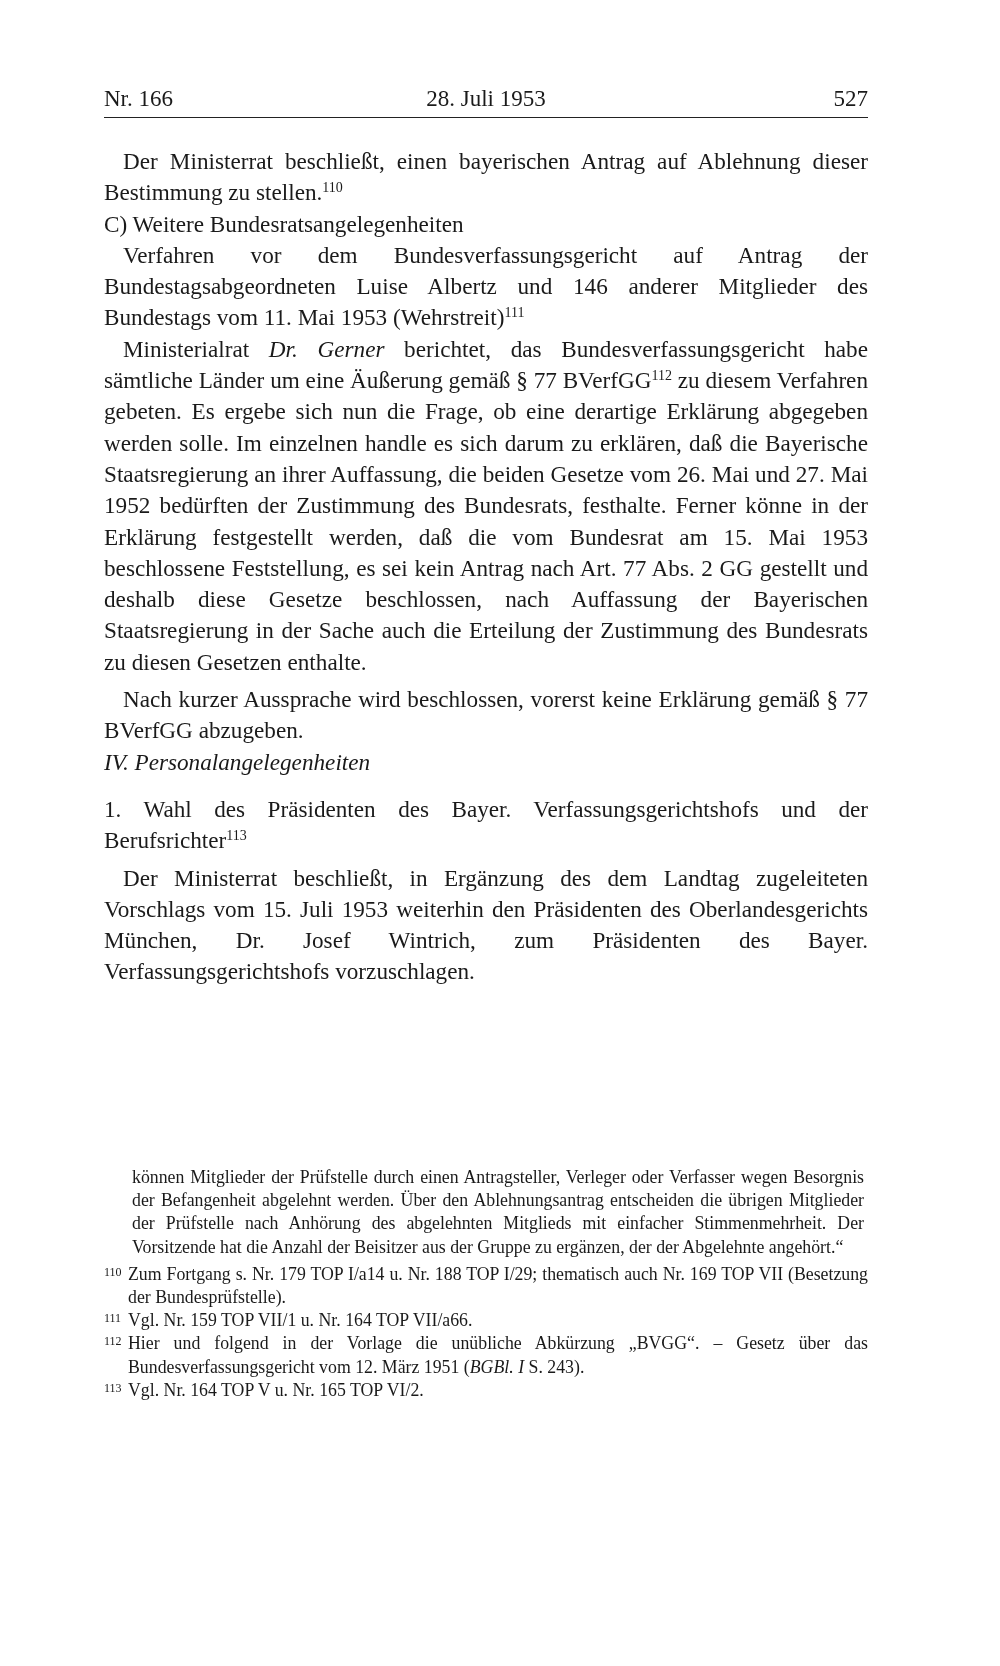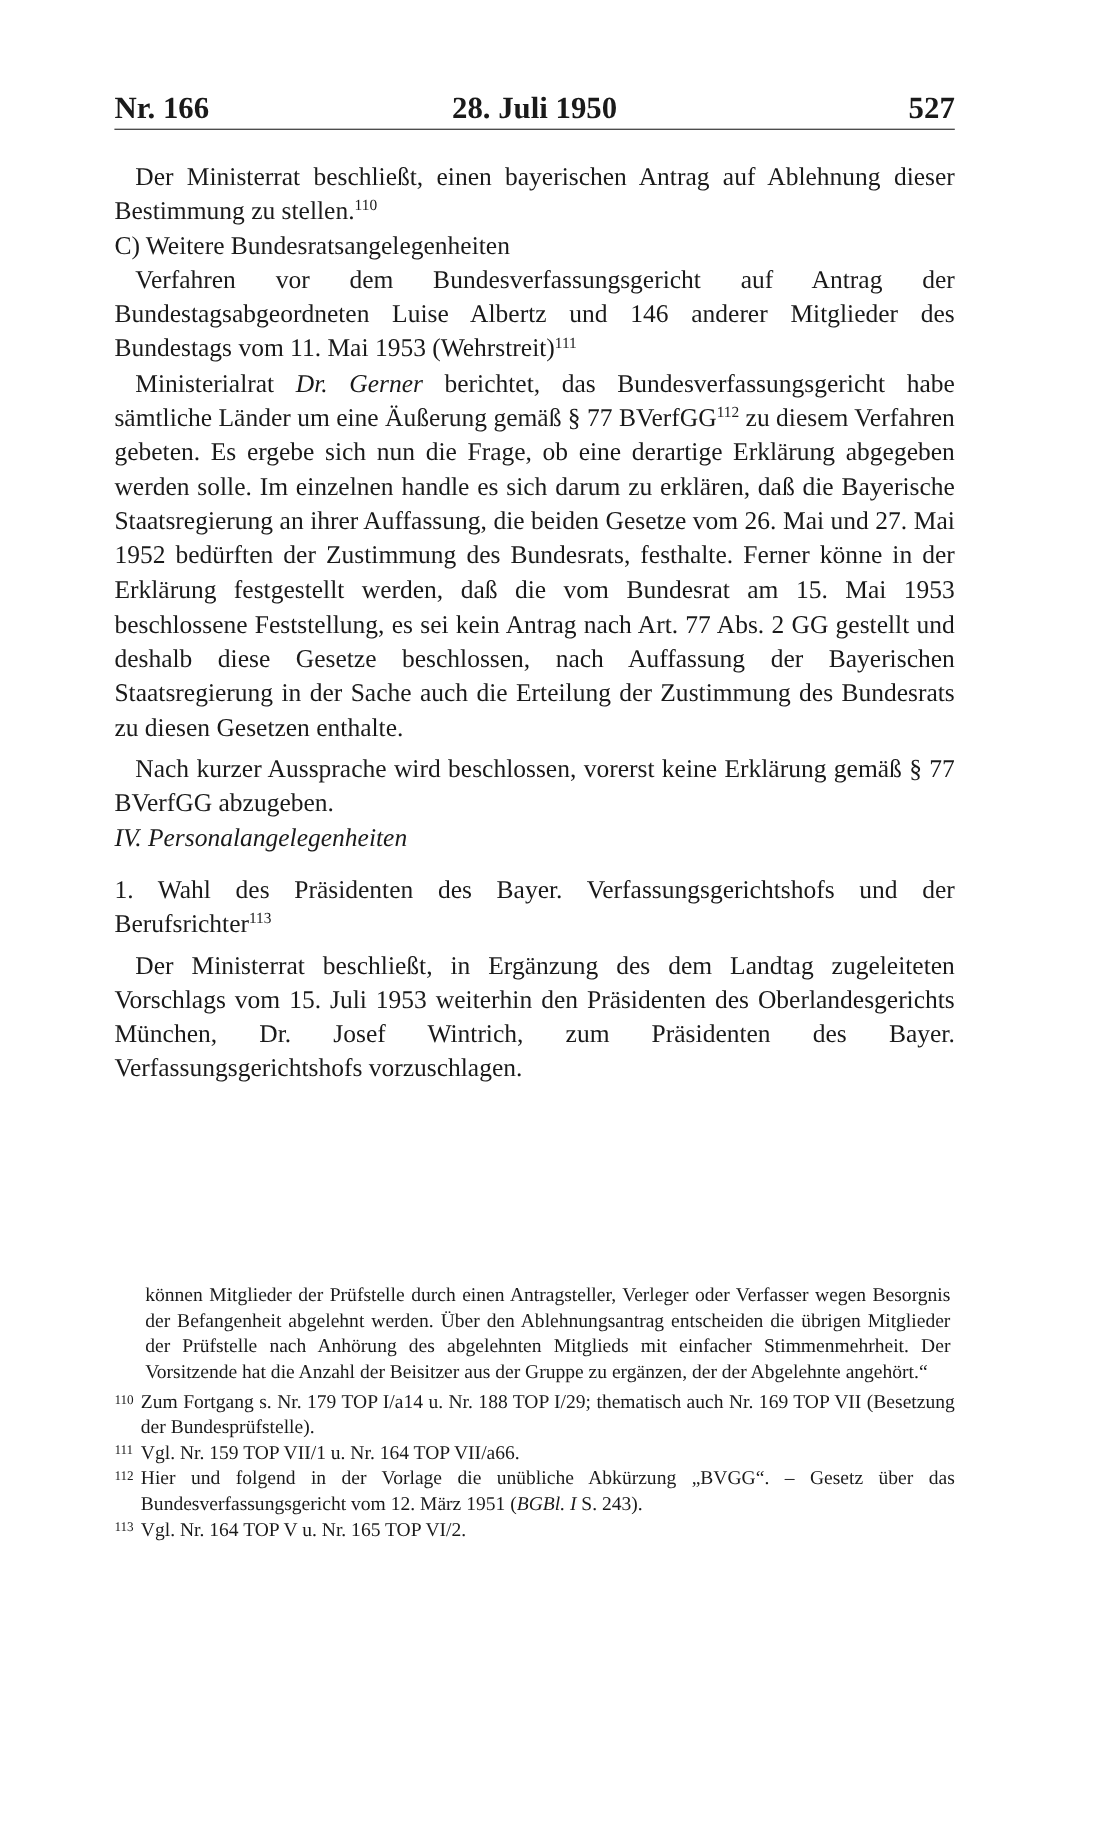--- a/index.html
+++ b/index.html
@@ -20,23 +20,22 @@
       left: 104px;
       top: 0;
       width: 764px;
     }
     .running-head {
       position: absolute;
       top: 82px;
       left: 0;
       width: 764px;
       height: 34px;
-      font-size: 28px;
+      font-size: 23px;
       line-height: 34px;
-      font-weight: bold;
     }
     .running-head .left { position: absolute; left: 0; }
     .running-head .center { position: absolute; left: 0; width: 100%; text-align: center; }
     .running-head .right { position: absolute; right: 0; }
     .head-rule {
       position: absolute;
       top: 117px;
       left: 0;
       width: 764px;
       height: 0;
@@ -99,21 +98,21 @@
       line-height: 18px;
     }
   </style>
 </head>
 <body>
 
 <div class="page">
 
   <div class="running-head">
     <span class="left">Nr. 166</span>
-    <span class="center">28. Juli 1950</span>
+    <span class="center">28. Juli 1953</span>
     <span class="right">527</span>
   </div>
   <div class="head-rule"></div>
 
   <div class="body-text">
     <p><span>Der Ministerrat beschließt, einen bayerischen Antrag auf Ablehnung dieser Bestimmung zu stellen.</span><sup class="fnref">110</sup></p>
 
     <p class="no-indent">C) Weitere Bundesratsangelegenheiten</p>
 
     <p><span>Verfahren vor dem Bundesverfassungsgericht auf Antrag der Bundestagsabgeordneten Luise Albertz und 146 anderer Mitglieder des Bundestags vom 11. Mai 1953 (Wehrstreit)</span><sup class="fnref">111</sup></p>

